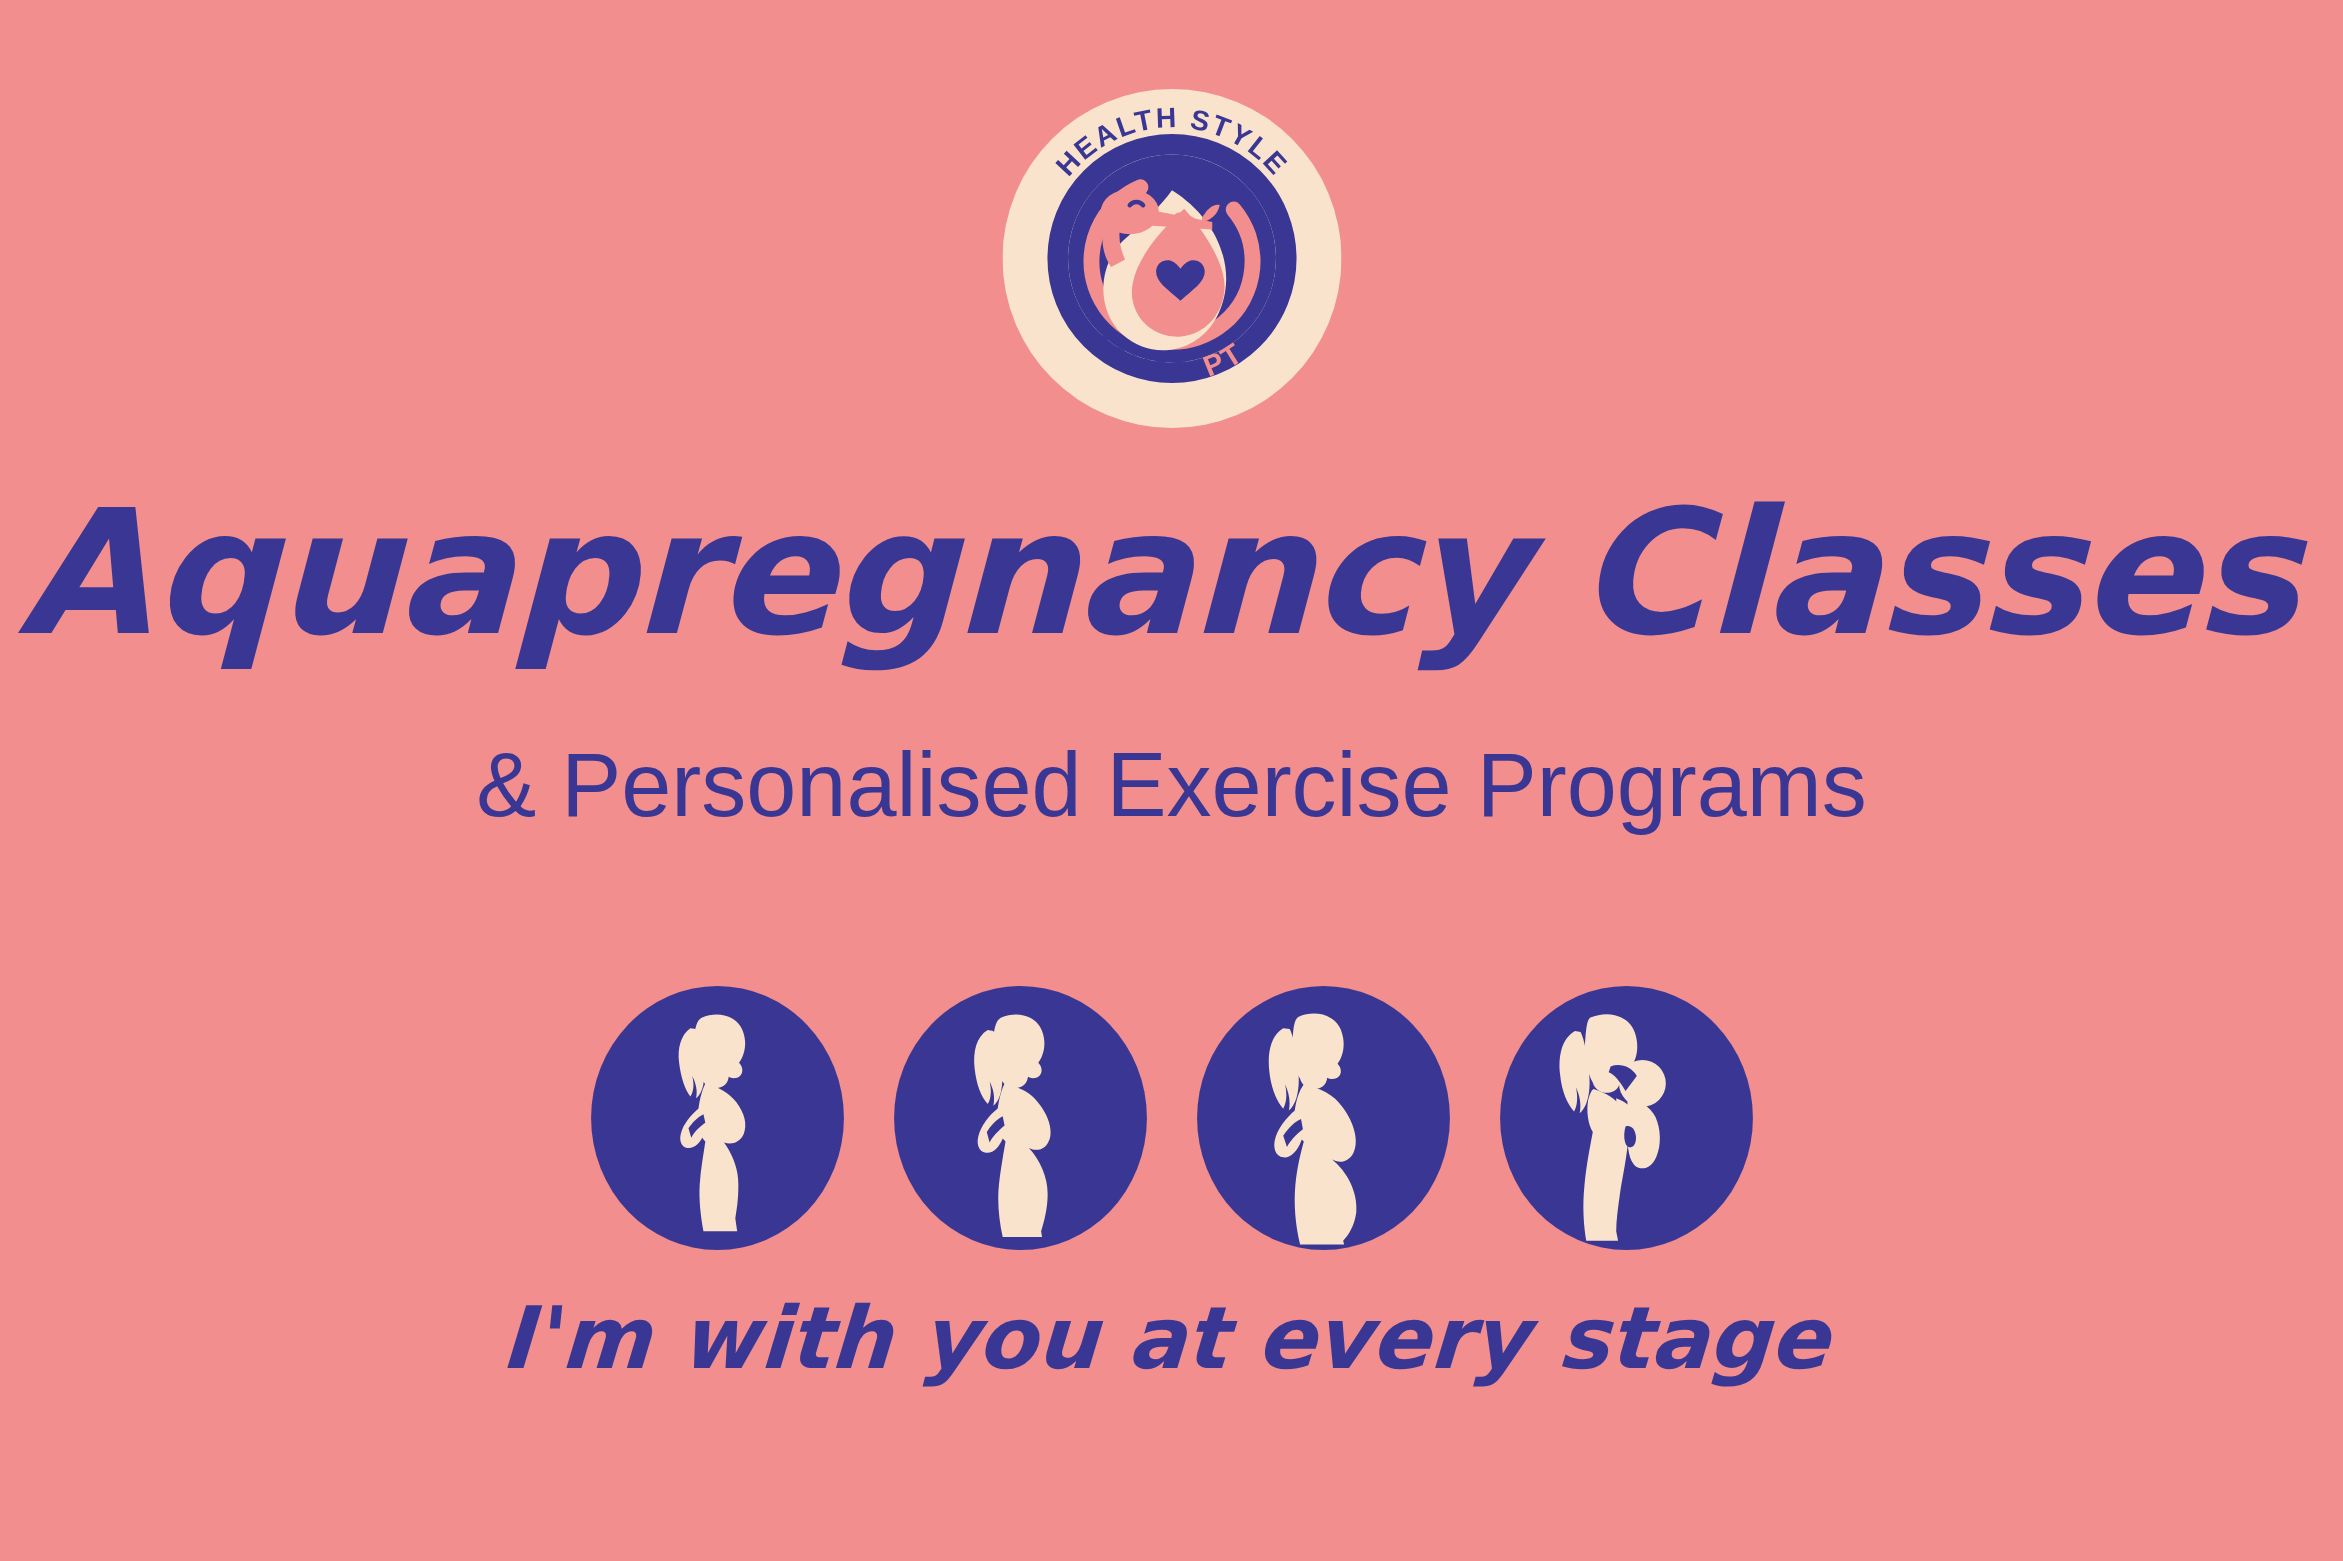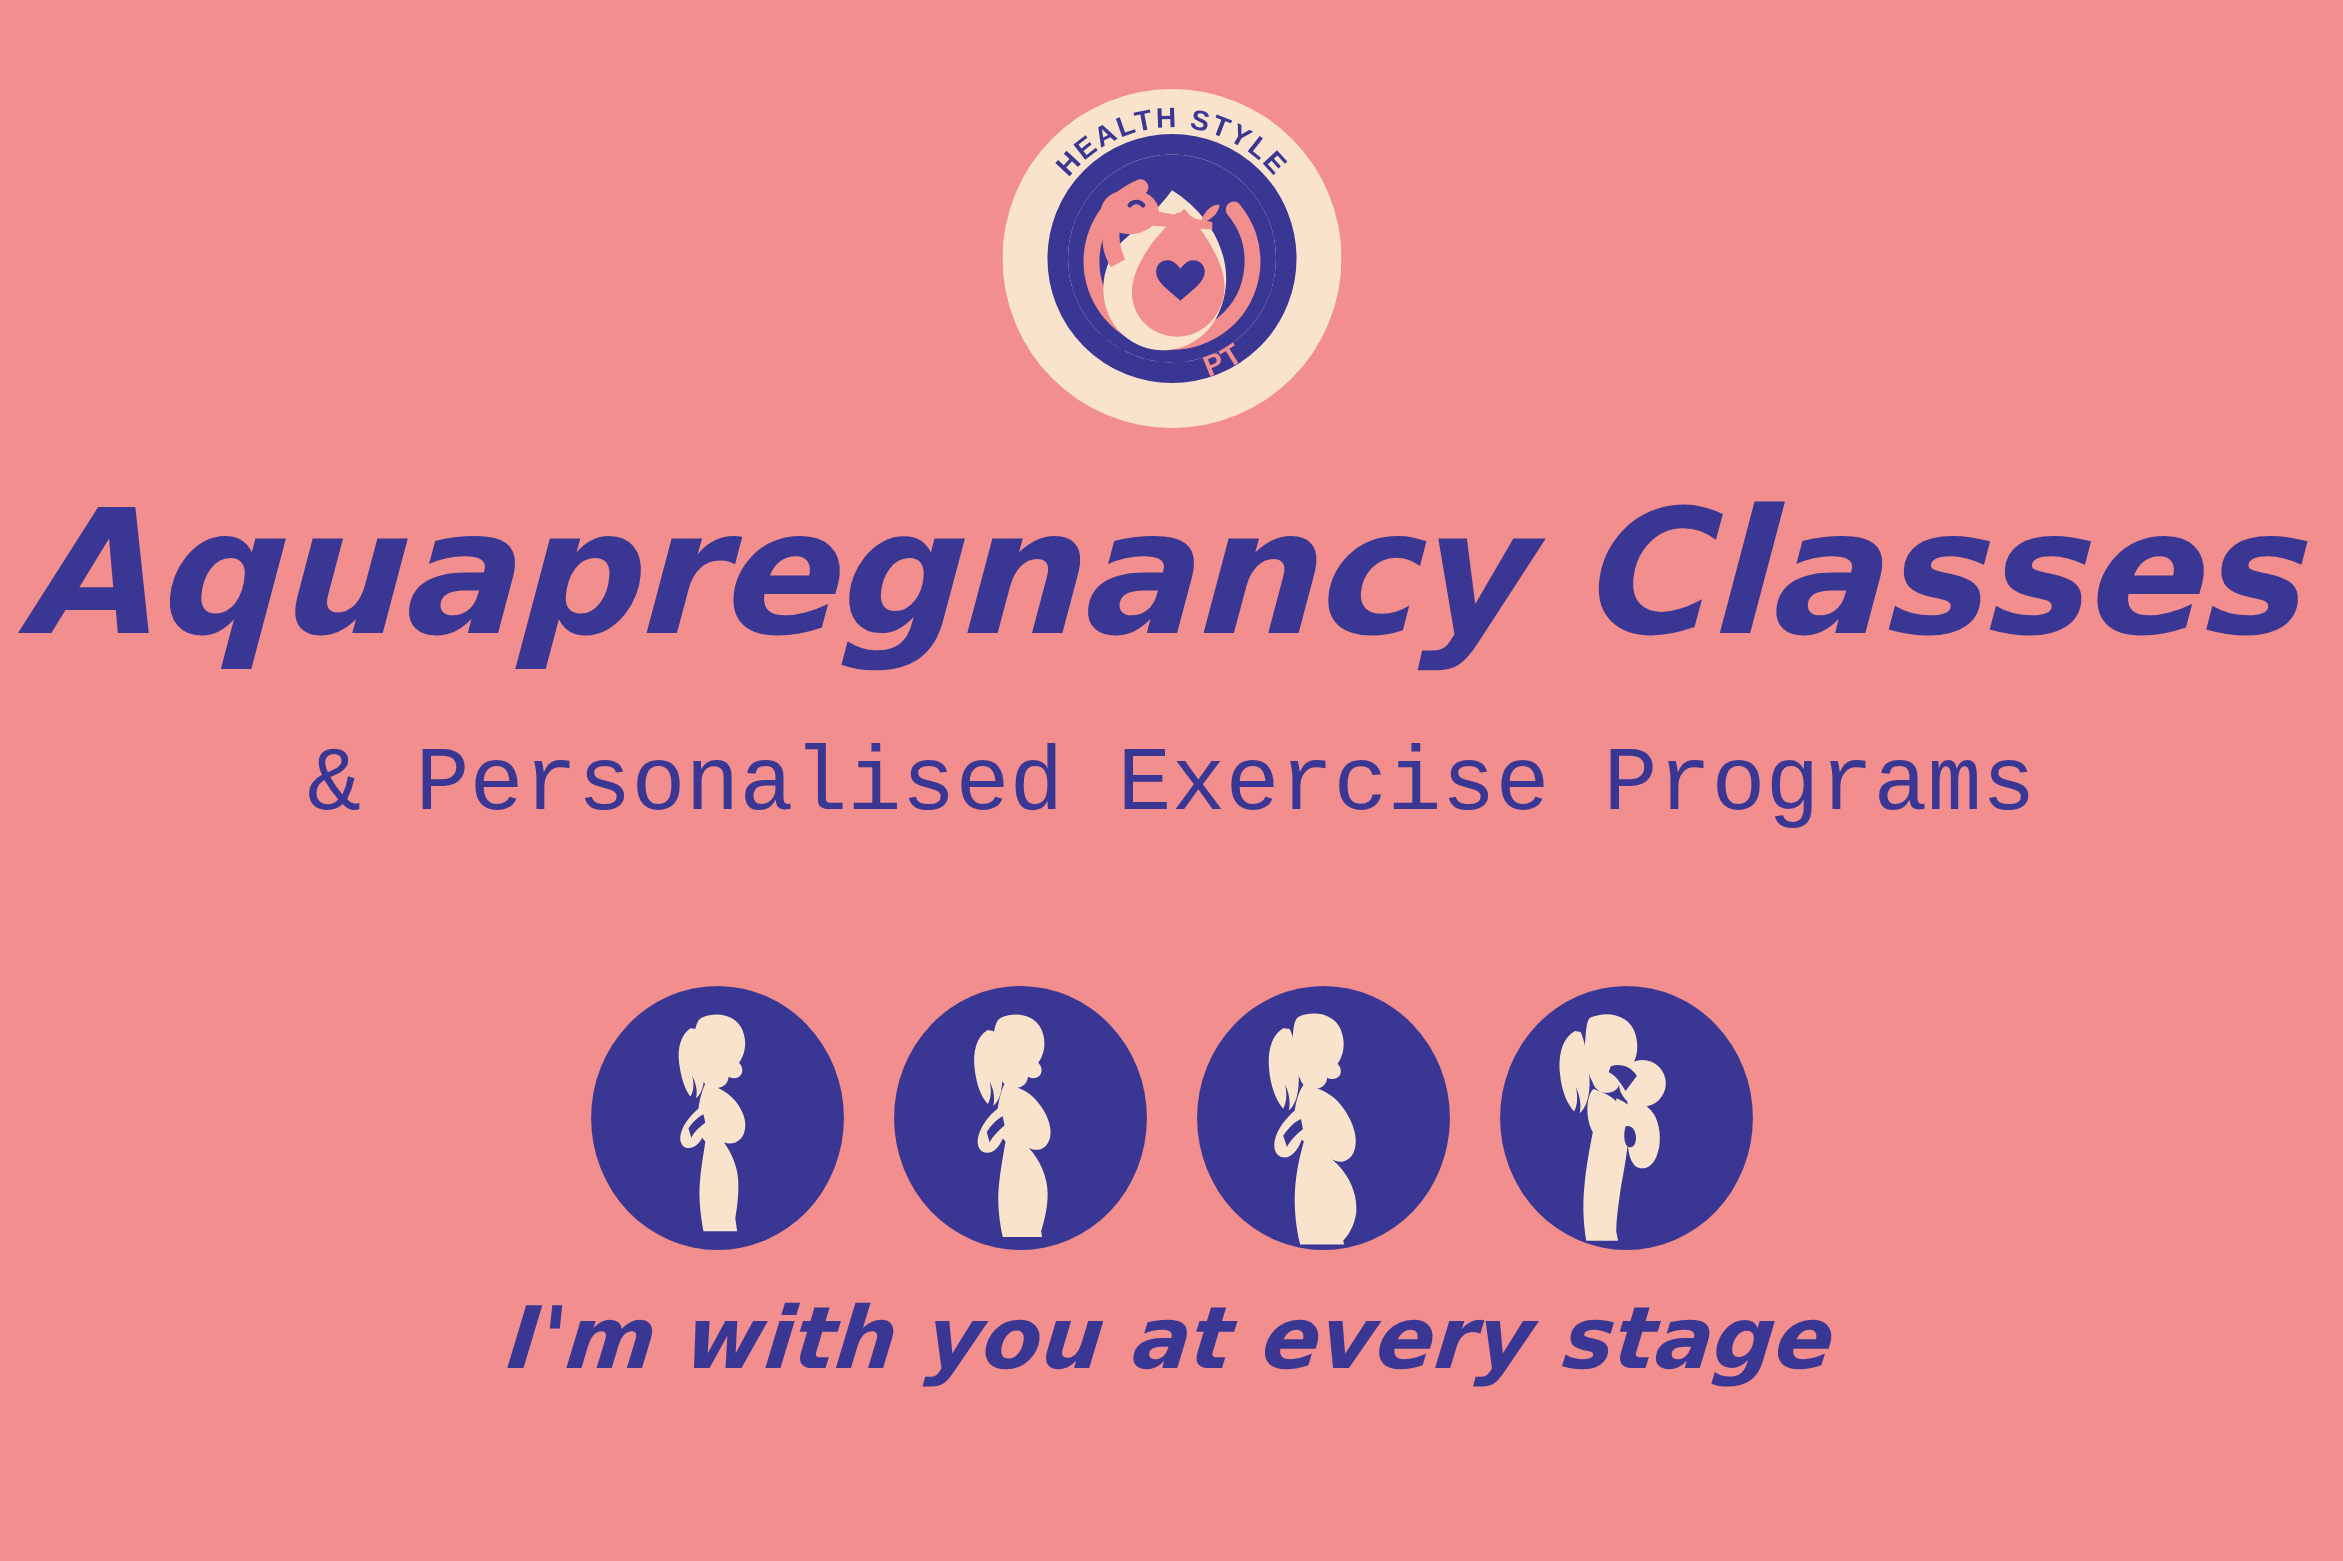--- a/index.html
+++ b/index.html
@@ -53,21 +53,21 @@
     white-space: nowrap;
   }
 
   .subtitle {
     position: absolute;
     left: 0;
     right: 0;
     top: 740px;
     text-align: center;
     color: #3A3794;
-    font-family: Liberation Mono, monospace;
+    font-family: Liberation Sans, sans-serif;
     font-size: 90px;
     line-height: 1;
     font-weight: normal;
     letter-spacing: 0px;
     white-space: nowrap;
   }
 
   
   .stages {
     position: absolute;

